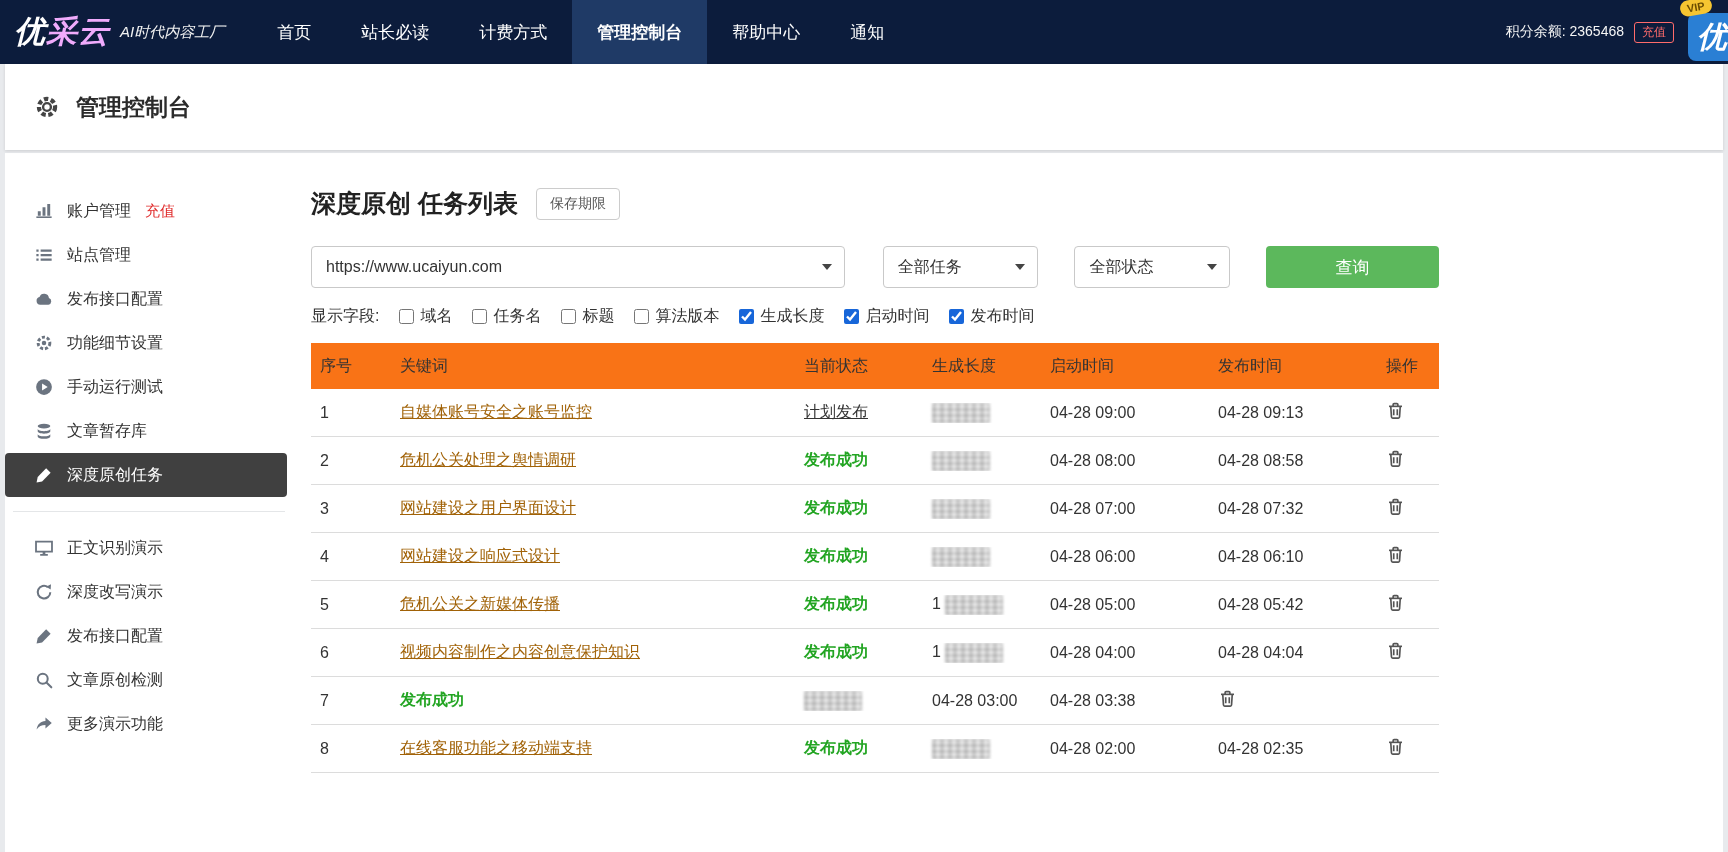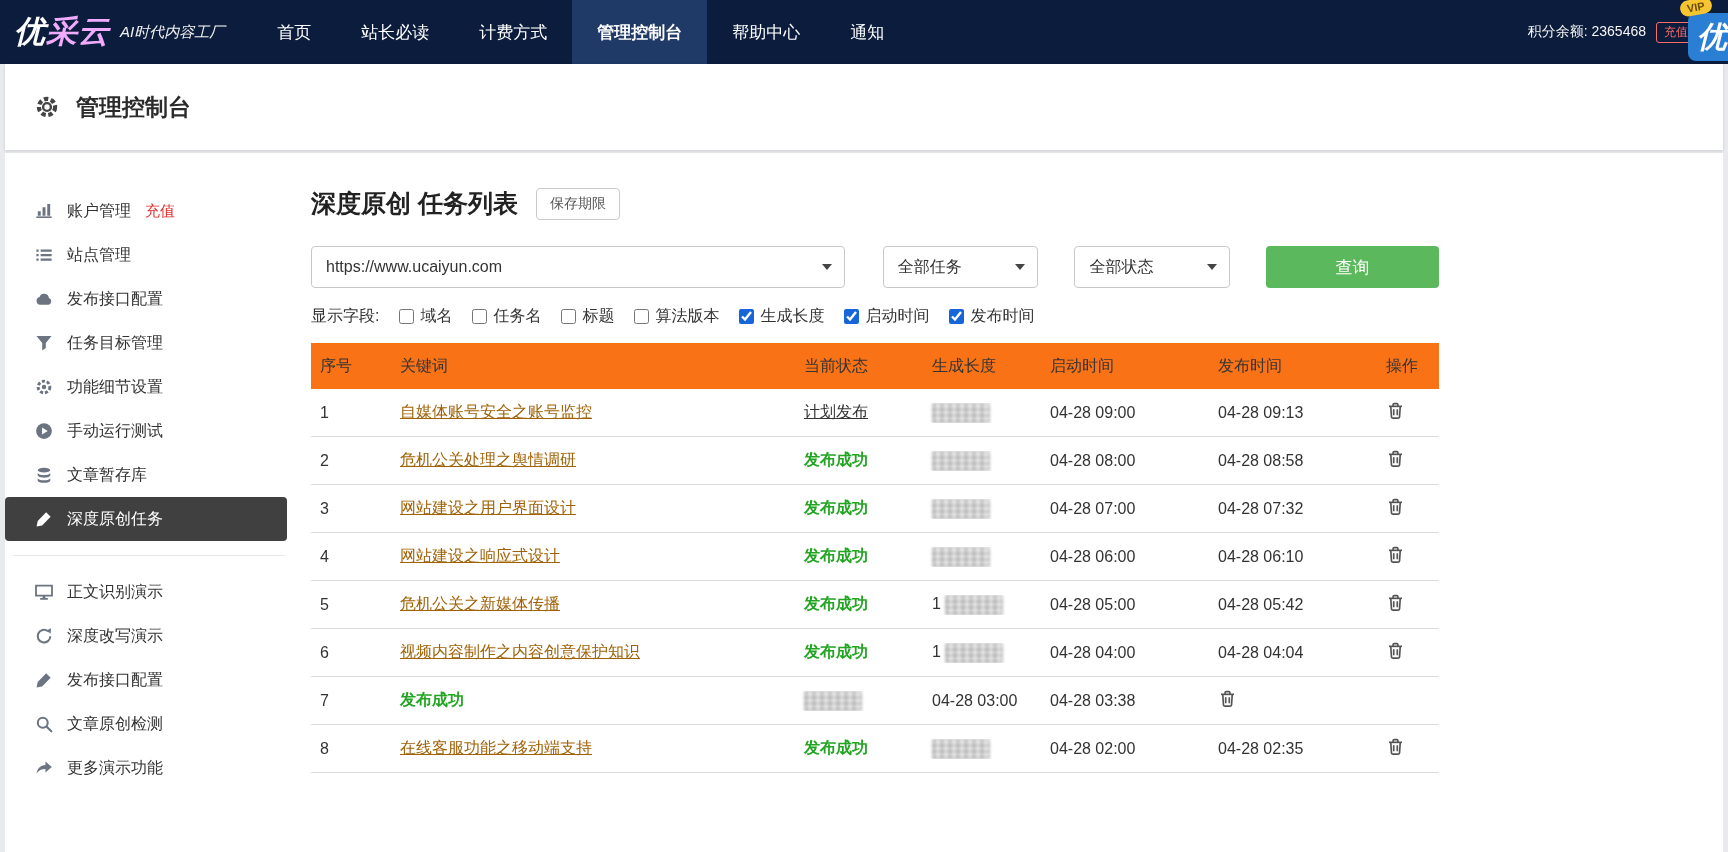--- a/index.html
+++ b/index.html
@@ -11,21 +11,21 @@
   .brand { display:flex; align-items:center; gap:10px; padding:0 20px 0 14px; }
   .brand-main { font-family:"DejaVu Serif","Liberation Serif",serif; font-size:31px; font-weight:bold; font-style:italic; letter-spacing:1px; }
   .brand-you { color:#ffffff; }
   .brand-rest { color:#f0abfc; }
   .brand-sub { font-size:15px; font-style:italic; color:#f2f2f2; }
   .nav-items { display:flex; align-items:stretch; }
   .nav-item { display:flex; align-items:center; gap:8px; padding:0 25px; font-size:17px; color:#fff; cursor:pointer; }
   .nav-item.active { background:#1f3a66; font-weight:bold; }
   .nav-icon { display:flex; color:#fff; }
   .nav-icon:empty { display:none; }
-  .nav-right { margin-left:auto; display:flex; align-items:center; gap:10px; padding-right:32px; }
+  .nav-right { margin-left:auto; display:flex; align-items:center; gap:10px; padding-right:54px; }
   .points { font-size:14px; color:#f5f5f5; }
   .recharge-badge { border:1px solid #ff6b6b; color:#ff6b6b; font-size:12px; padding:1px 7px; border-radius:3px; cursor:pointer; }
   .vip-corner { position:absolute; right:0; top:0; width:54px; height:64px; }
   .vip-logo { position:absolute; right:-8px; top:13px; width:48px; height:48px; background:#2a7fd4; color:#fff;
     font-size:30px; font-weight:bold; font-style:italic; display:flex; align-items:center; justify-content:center;
     border-radius:8px; font-family:"DejaVu Serif","Liberation Serif",serif; }
   .vip-pill { position:absolute; right:16px; top:-1px; background:#f6c531; color:#6b4c00; font-size:11px; font-weight:bold;
     padding:2px 7px; border-radius:9px; z-index:2; transform:rotate(-10deg); }
 
   
@@ -229,27 +229,20 @@
       </div>
 
       <div class="side-item">
         <svg class="icon">
           <use href="#i-cloud"></use>
         </svg>
         <span class="side-label">发布接口配置</span>
 
       </div>
 
-      <div class="side-item">
-        <svg class="icon">
-          <use href="#i-funnel"></use>
-        </svg>
-        <span class="side-label">任务目标管理</span>
-
-      </div>
 
       <div class="side-item">
         <svg class="icon">
           <use href="#i-gears"></use>
         </svg>
         <span class="side-label">功能细节设置</span>
 
       </div>
 
       <div class="side-item">

